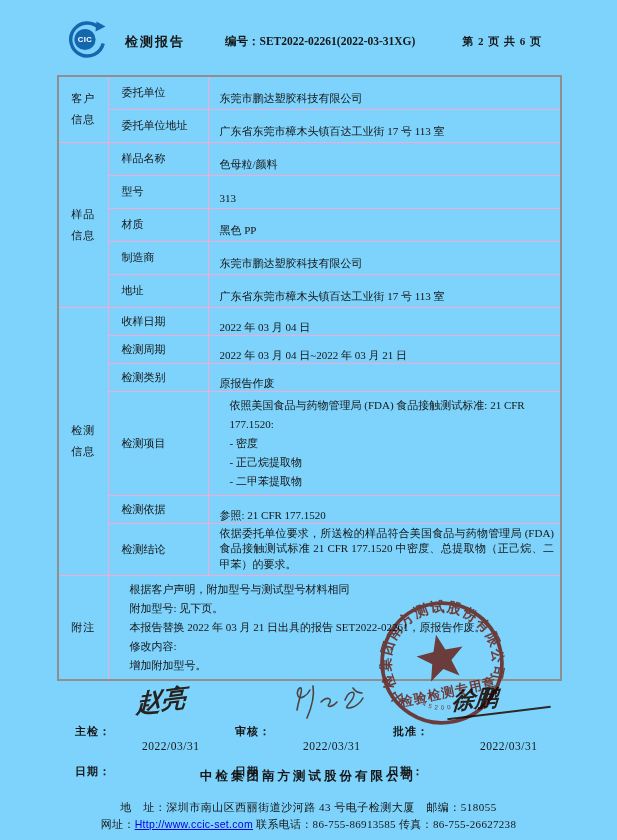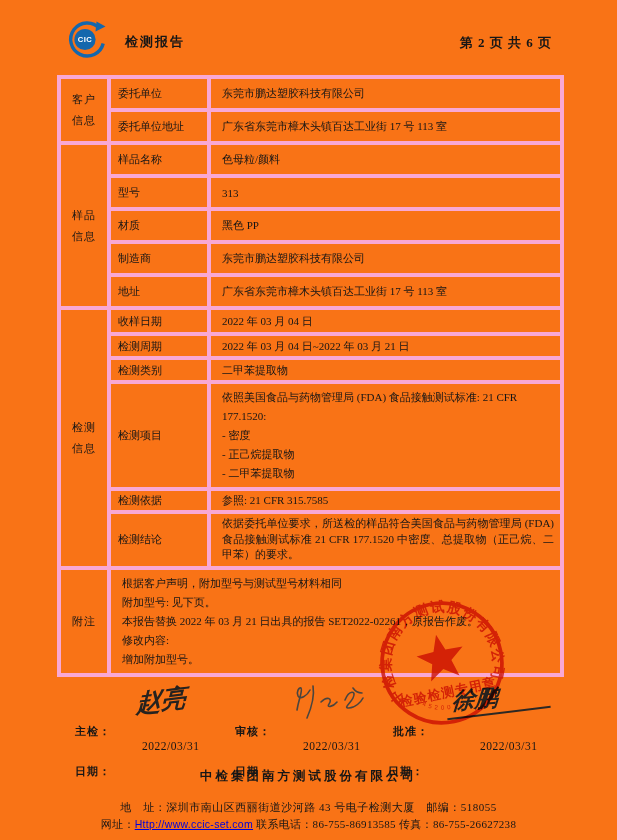--- a/index.html
+++ b/index.html
@@ -1,38 +1,38 @@
 <!DOCTYPE html>
 <html><head>
 <meta charset="utf-8">
 <style>
   html,body{margin:0;padding:0;background:#e8e8e8;}
   .page{
-    position:relative;width:617px;height:840px;background:#f97316;
+    position:relative;width:617px;height:840px;background:#7dd3fc;
     font-family:"Liberation Serif","DejaVu Serif",serif;color:#161616;
     overflow:hidden;margin:0 auto;
   }
   
   .hdr{position:absolute;left:57px;top:18px;width:503px;height:48px;}
   .logo{position:absolute;left:7px;top:0;width:42px;height:42px;}
   .hdr-title{position:absolute;left:68px;top:15px;font-size:13px;font-weight:bold;letter-spacing:2px;}
   .hdr-number{position:absolute;left:168px;top:16px;font-size:11.5px;font-weight:bold;}
-  .hdr-page{position:absolute;right:8px;top:16px;font-size:13px;font-weight:bold;letter-spacing:1px;}
+  .hdr-page{position:absolute;right:18px;top:16px;font-size:11px;font-weight:bold;letter-spacing:1px;}
   
   table.rpt{
     position:absolute;left:57px;top:75px;width:503px;
     border-collapse:collapse;table-layout:fixed;
     font-size:11px;
   }
   table.rpt{border:2px solid #8f8f8f;}
-  table.rpt td{border:4px solid #f9a8d4;vertical-align:middle;overflow:hidden;}
+  table.rpt td{border:1px solid #f9a8d4;vertical-align:middle;overflow:hidden;}
   td.sec{text-align:center;white-space:pre-line;line-height:21px;letter-spacing:1px;}
-  td.lbl{padding:0 4px 0 7px;}
-  td.val{padding:0 6px 0 11px;}
-  td.pre{white-space:pre-line;line-height:19px;padding:4px 6px 4px 11px;vertical-align:middle;}
+  td.lbl{padding:0 4px 0 13px;}
+  td.val{padding:12px 6px 0 11px;}
+  td.pre{white-space:pre-line;line-height:19px;padding:4px 6px 4px 21px;vertical-align:middle;}
   td.concl{line-height:15.5px;padding:2px 6px 3px 11px;text-align:justify;}
   tr.r33{height:33px;} tr.r26{height:26px;} tr.r24{height:24px;}
   tr.r95{height:95px;} tr.r23{height:23px;} tr.r47{height:47px;} tr.r94{height:95px;}
   
   .sig-label{position:absolute;font-size:11px;font-weight:600;letter-spacing:1px;margin-top:24px;}
   .sig-date{position:absolute;font-size:11.5px;letter-spacing:.5px;}
   .sig-name{position:absolute;font-style:italic;font-weight:bold;color:#26221f;white-space:nowrap;}
   .sig-zhao{left:136px;top:684px;font-size:25px;transform:rotate(-7deg) skewX(-8deg);}
   .sig-xu{left:452px;top:684px;font-size:23px;transform:rotate(-5deg) skewX(-10deg);}
   .sig-xu-line{position:absolute;left:447px;top:712px;width:104px;height:2px;background:#2c2824;transform:rotate(-7deg);}
@@ -55,20 +55,21 @@
 <div class="page">
 
   <div class="hdr">
     <svg class="logo" viewBox="0 0 42 42">
       <path d="M 35.5 10.5 A 16.5 16.5 0 1 0 39.2 25.5" fill="none" stroke="#1467ad" stroke-width="3.4"></path>
       <polygon points="32.5,3.5 41.5,8.5 31.5,13.5" fill="#1467ad"></polygon>
       <circle cx="21" cy="21.5" r="10.6" fill="#1467ad"></circle>
       <text x="21" y="24.4" text-anchor="middle" font-size="7.6" font-weight="bold" fill="#ffffff" font-family="Liberation Sans, sans-serif" letter-spacing="0.4">CIC</text>
     </svg>
     <div class="hdr-title">检测报告</div>
+    <div class="hdr-number"><span>编号：</span><span>SET2022-02261(2022-03-31XG)</span></div>
     <div class="hdr-page">第 2 页 共 6 页</div>
   </div>
 
   <table class="rpt">
     <colgroup>
         <col style="width:50px">
         <col style="width:100px">
         <col style="width:353px">
       </colgroup>
 
@@ -112,33 +113,33 @@
 信息</td>
       <td class="lbl">收样日期</td>
       <td class="val">2022 年 03 月 04 日</td>
     </tr>
     <tr class="r24">
       <td class="lbl">检测周期</td>
       <td class="val">2022 年 03 月 04 日~2022 年 03 月 21 日</td>
     </tr>
     <tr class="r24">
       <td class="lbl">检测类别</td>
-      <td class="val">二甲苯提取物</td>
+      <td class="val">原报告作废</td>
     </tr>
     <tr class="r95">
       <td class="lbl">检测项目</td>
       <td class="pre">依照美国食品与药物管理局 (FDA) 食品接触测试标准: 21 CFR
 177.1520:
 -  密度
 -  正己烷提取物
 -  二甲苯提取物</td>
     </tr>
     <tr class="r23">
       <td class="lbl">检测依据</td>
-      <td class="val">参照: 21 CFR 315.7585</td>
+      <td class="val">参照: 21 CFR 177.1520</td>
     </tr>
     <tr class="r47">
       <td class="lbl">检测结论</td>
       <td class="concl">依据委托单位要求，所送检的样品符合美国食品与药物管理局 (FDA) 食品接触测试标准 21 CFR 177.1520 中密度、总提取物（正己烷、二甲苯）的要求。</td>
     </tr>
 
     <tr class="r94">
       <td class="sec">附注</td>
       <td class="pre" colspan="2">根据客户声明，附加型号与测试型号材料相同
 附加型号: 见下页。

